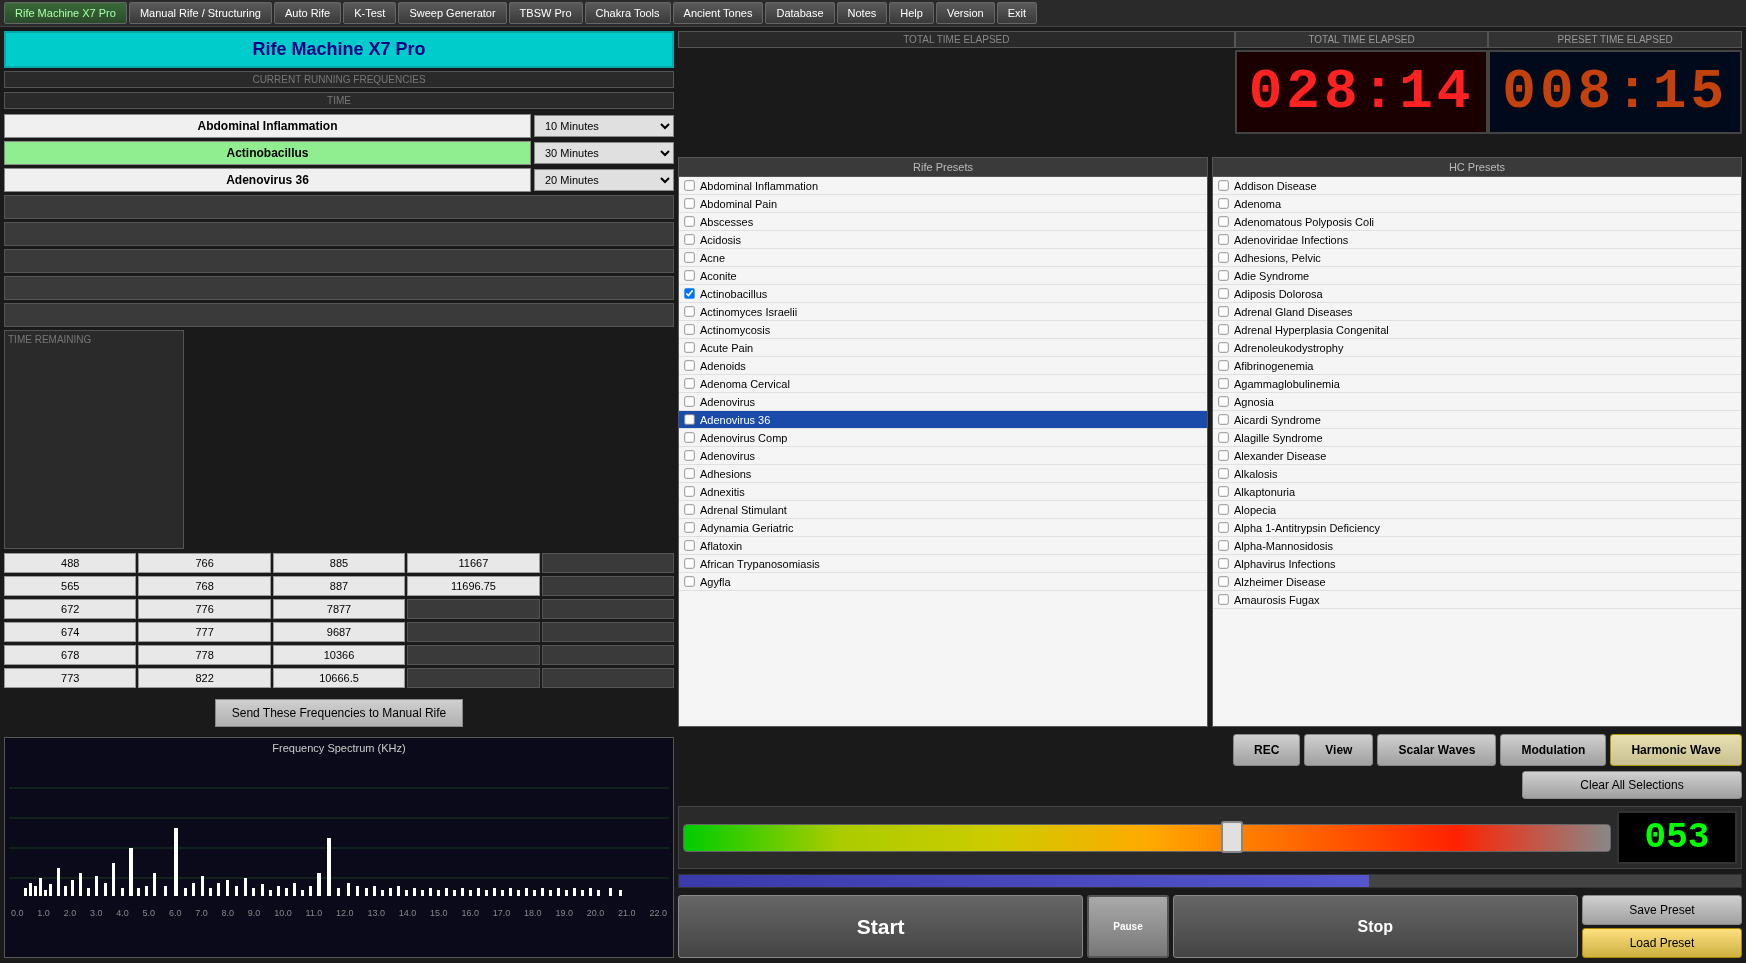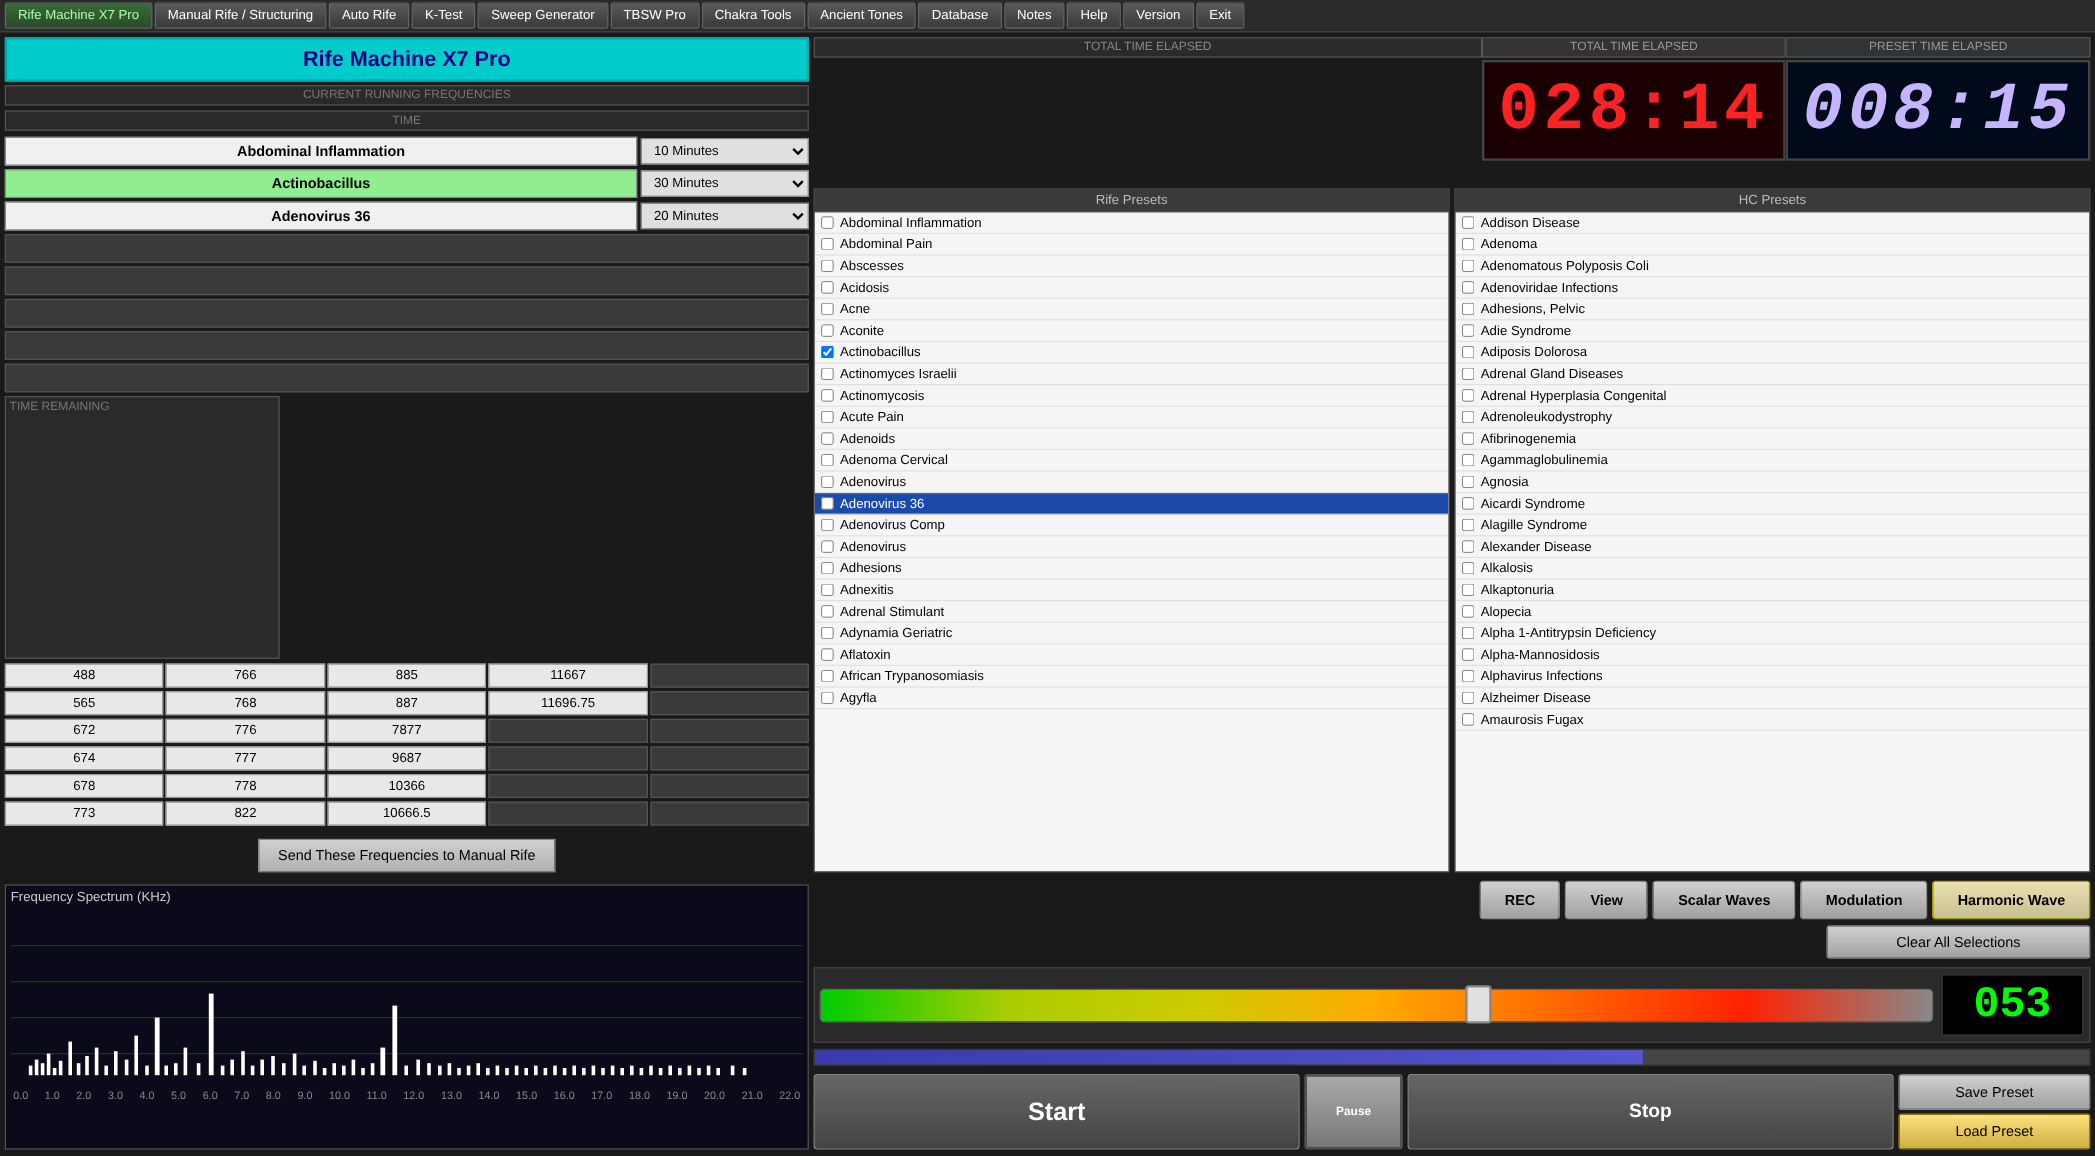--- a/index.html
+++ b/index.html
@@ -126,21 +126,21 @@
       background: #0a0a1a;
       border: 1px solid #555;
       flex: 1;
       min-height: 180px;
       position: relative;
       padding: 4px;
     }
     .spectrum-title {
       color: #ccc;
       font-size: 11px;
-      text-align: left;
+      text-align: center;
       margin-bottom: 4px;
     }
     .spectrum-canvas {
       width: 100%;
       height: 150px;
       position: relative;
     }
     .spectrum-x-labels {
       display: flex;
       justify-content: space-between;
@@ -172,21 +172,21 @@
       display: flex;
       align-items: center;
       justify-content: center;
       padding: 8px 12px;
       font-family: 'Courier New', monospace;
       font-size: 56px;
       font-weight: bold;
       letter-spacing: 4px;
     }
     .digital-clock.red { color: #ff2222; }
-    .digital-clock.white { color: #c4b5fd; background: #000a1a; font-style: italic; }
+    .digital-clock.white { color: #c2410c; background: #000a1a; }
     .preset-panel {
       flex: 1;
       display: flex;
       flex-direction: column;
       border: 1px solid #555;
       margin-top: 16px;
     }
     .preset-panel-header {
       background: #3a3a3a;
       border-bottom: 1px solid #555;
@@ -416,21 +416,21 @@
     <div class="preset-row">
       <div class="preset-name-box" style="background:#3a3a3a;border-color:#555;color:#3a3a3a;">.</div>
     </div>
     <div class="preset-row">
       <div class="preset-name-box" style="background:#3a3a3a;border-color:#555;color:#3a3a3a;">.</div>
     </div>
     <div class="preset-row">
       <div class="preset-name-box" style="background:#3a3a3a;border-color:#555;color:#3a3a3a;">.</div>
     </div>
 
-    <div class="label-box" style="background:#2a2a2a;color:#777;padding:3px;text-align:left;font-size:10px;width:229px;">TIME REMAINING</div>
+    <div class="label-box" style="background:#2a2a2a;color:#777;padding:3px;text-align:left;font-size:10px;width:180px;">TIME REMAINING</div>
 
     <div style="display:flex;flex-direction:column;gap:1px;">
       <div class="freq-row">
         <div class="freq-cell">488</div>
         <div class="freq-cell">766</div>
         <div class="freq-cell">885</div>
         <div class="freq-cell">11667</div>
         <div class="freq-cell empty"></div>
       </div>
       <div class="freq-row">

